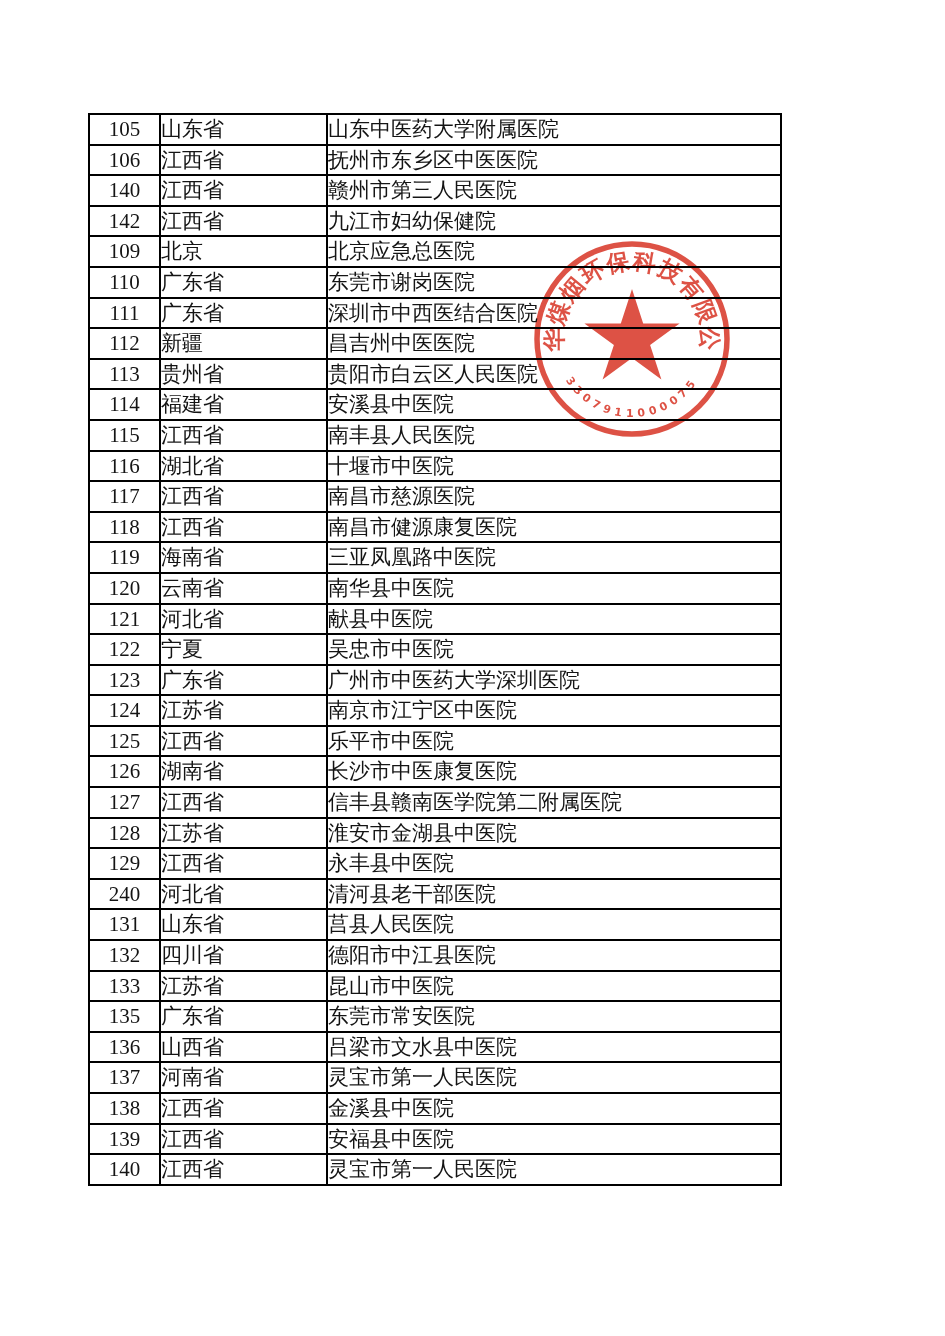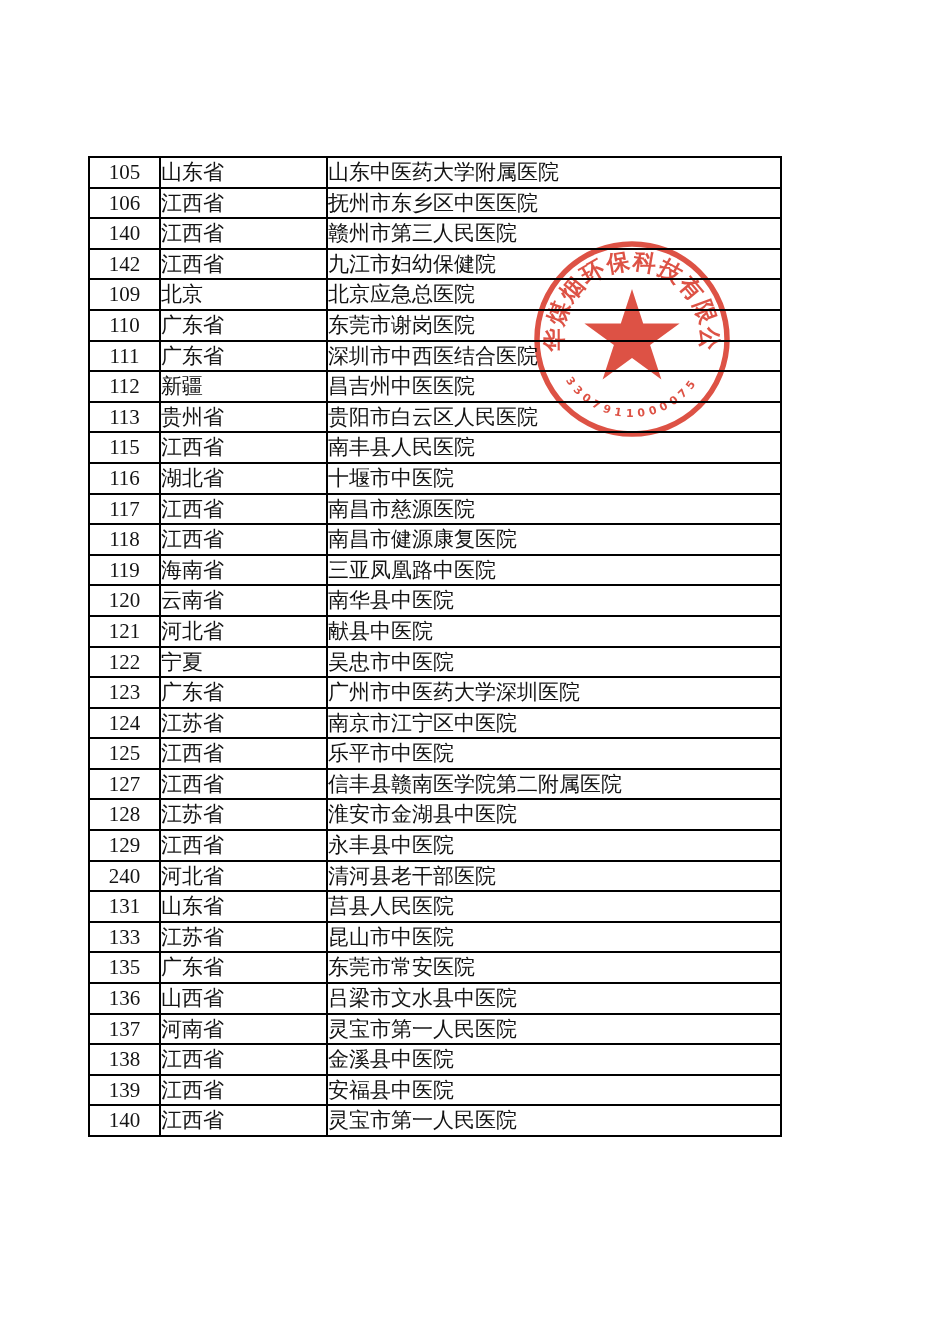--- a/index.html
+++ b/index.html
@@ -16,21 +16,20 @@
     font-family: "Liberation Serif", "DejaVu Serif", serif;
     color: #141414;
   }
   table.hospital-table {
     position: absolute;
     left: 88px;
     top: 113px;
     border-collapse: collapse;
     table-layout: fixed;
     width: 664px;
-    margin-top: 43px;
   }
   table.hospital-table td {
     border: 2px solid #000000;
     height: 28.6px;
     padding: 0;
     font-size: 21px;
     line-height: 28.6px;
     white-space: nowrap;
     overflow: hidden;
     vertical-align: middle;
@@ -117,20 +116,25 @@
       <td class="c-prov">新疆</td>
       <td class="c-hosp">昌吉州中医医院</td>
     </tr>
 
     <tr>
       <td class="c-no">113</td>
       <td class="c-prov">贵州省</td>
       <td class="c-hosp">贵阳市白云区人民医院</td>
     </tr>
 
+    <tr>
+      <td class="c-no">114</td>
+      <td class="c-prov">福建省</td>
+      <td class="c-hosp">安溪县中医院</td>
+    </tr>
 
     <tr>
       <td class="c-no">115</td>
       <td class="c-prov">江西省</td>
       <td class="c-hosp">南丰县人民医院</td>
     </tr>
 
     <tr>
       <td class="c-no">116</td>
       <td class="c-prov">湖北省</td>
@@ -184,20 +188,25 @@
       <td class="c-prov">江苏省</td>
       <td class="c-hosp">南京市江宁区中医院</td>
     </tr>
 
     <tr>
       <td class="c-no">125</td>
       <td class="c-prov">江西省</td>
       <td class="c-hosp">乐平市中医院</td>
     </tr>
 
+    <tr>
+      <td class="c-no">126</td>
+      <td class="c-prov">湖南省</td>
+      <td class="c-hosp">长沙市中医康复医院</td>
+    </tr>
 
     <tr>
       <td class="c-no">127</td>
       <td class="c-prov">江西省</td>
       <td class="c-hosp">信丰县赣南医学院第二附属医院</td>
     </tr>
 
     <tr>
       <td class="c-no">128</td>
       <td class="c-prov">江苏省</td>
@@ -215,20 +224,25 @@
       <td class="c-prov">河北省</td>
       <td class="c-hosp">清河县老干部医院</td>
     </tr>
 
     <tr>
       <td class="c-no">131</td>
       <td class="c-prov">山东省</td>
       <td class="c-hosp">莒县人民医院</td>
     </tr>
 
+    <tr>
+      <td class="c-no">132</td>
+      <td class="c-prov">四川省</td>
+      <td class="c-hosp">德阳市中江县医院</td>
+    </tr>
 
     <tr>
       <td class="c-no">133</td>
       <td class="c-prov">江苏省</td>
       <td class="c-hosp">昆山市中医院</td>
     </tr>
 
 
     <tr>
       <td class="c-no">135</td>

